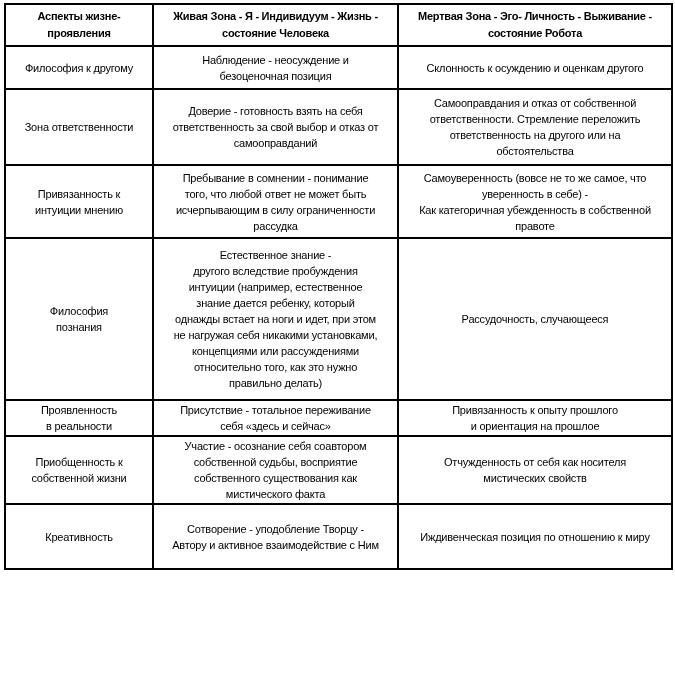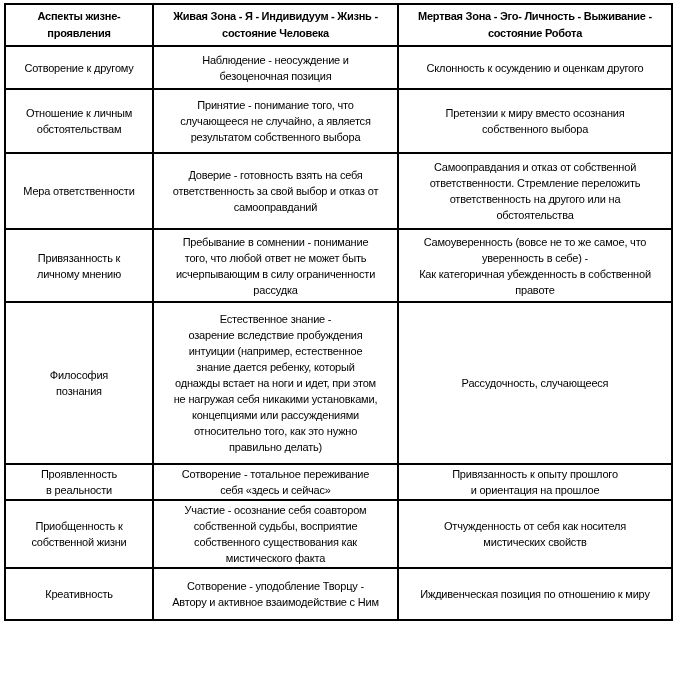--- a/index.html
+++ b/index.html
@@ -61,88 +61,79 @@
       <th>Аспекты жизне-
 проявления</th>
       <th>Живая Зона - Я - Индивидуум - Жизнь -
 состояние Человека</th>
       <th><span>Мертвая Зона - </span><span class="squiggle">Эго-</span><span> Личность  - Выживание  -
 состояние Робота</span></th>
     </tr>
   </thead>
   <tbody id="table-body">
       <tr style="height: 43px;">
-        <td>Сотворение к другому</td>
+        <td>Философия к другому</td>
         <td>Наблюдение - неосуждение и
 безоценочная позиция</td>
         <td>Склонность к осуждению и оценкам другого</td>
       </tr>
-      <tr style="height: 64px;">
-        <td>Отношение к личным
-обстоятельствам</td>
-        <td>Принятие - понимание того, что
-случающееся не случайно, а является
-результатом собственного выбора</td>
-        <td>Претензии к миру вместо осознания
-собственного выбора</td>
-      </tr>
       <tr style="height: 76px;">
-        <td>Мера ответственности</td>
+        <td>Зона ответственности</td>
         <td>Доверие - готовность взять на себя
 ответственность за свой выбор и отказ от
 самооправданий</td>
         <td>Самооправдания и отказ от собственной
 ответственности. Стремление переложить
 ответственность на другого или на
 обстоятельства</td>
       </tr>
       <tr style="height: 73px;">
         <td>Привязанность к
-личному мнению</td>
+интуиции мнению</td>
         <td>Пребывание в сомнении - понимание
 того, что любой ответ не может быть
 исчерпывающим в силу ограниченности
 рассудка</td>
         <td>Самоуверенность (вовсе не то же самое, что
 уверенность в себе) -
 Как категоричная убежденность в собственной
 правоте</td>
       </tr>
       <tr style="height: 162px;">
         <td>Философия
 познания</td>
         <td>Естественное знание -
-озарение вследствие пробуждения
+другого вследствие пробуждения
 интуиции (например, естественное
 знание дается ребенку, который
 однажды встает на ноги и идет, при этом
 не нагружая себя никакими установками,
 концепциями или рассуждениями
 относительно того, как это нужно
 правильно делать)</td>
         <td>Рассудочность, случающееся</td>
       </tr>
       <tr style="height: 34px; border-radius: 10px;">
         <td>Проявленность
 в реальности</td>
-        <td>Сотворение - тотальное переживание
+        <td>Присутствие - тотальное переживание
 себя «здесь и сейчас»</td>
         <td>Привязанность к опыту прошлого
 и ориентация на прошлое</td>
       </tr>
       <tr style="height: 68px;">
         <td>Приобщенность к
 собственной жизни</td>
         <td>Участие - осознание себя соавтором
 собственной судьбы, восприятие
 собственного существования как
 мистического факта</td>
         <td>Отчужденность от себя как носителя
 мистических свойств</td>
       </tr>
-      <tr style="height: 52px;">
+      <tr style="height: 65px;">
         <td>Креативность</td>
         <td>Сотворение - уподобление Творцу -
 Автору и активное взаимодействие с Ним</td>
         <td>Иждивенческая позиция по отношению к миру</td>
       </tr>
     </tbody>
 </table>
 
 </body></html>

